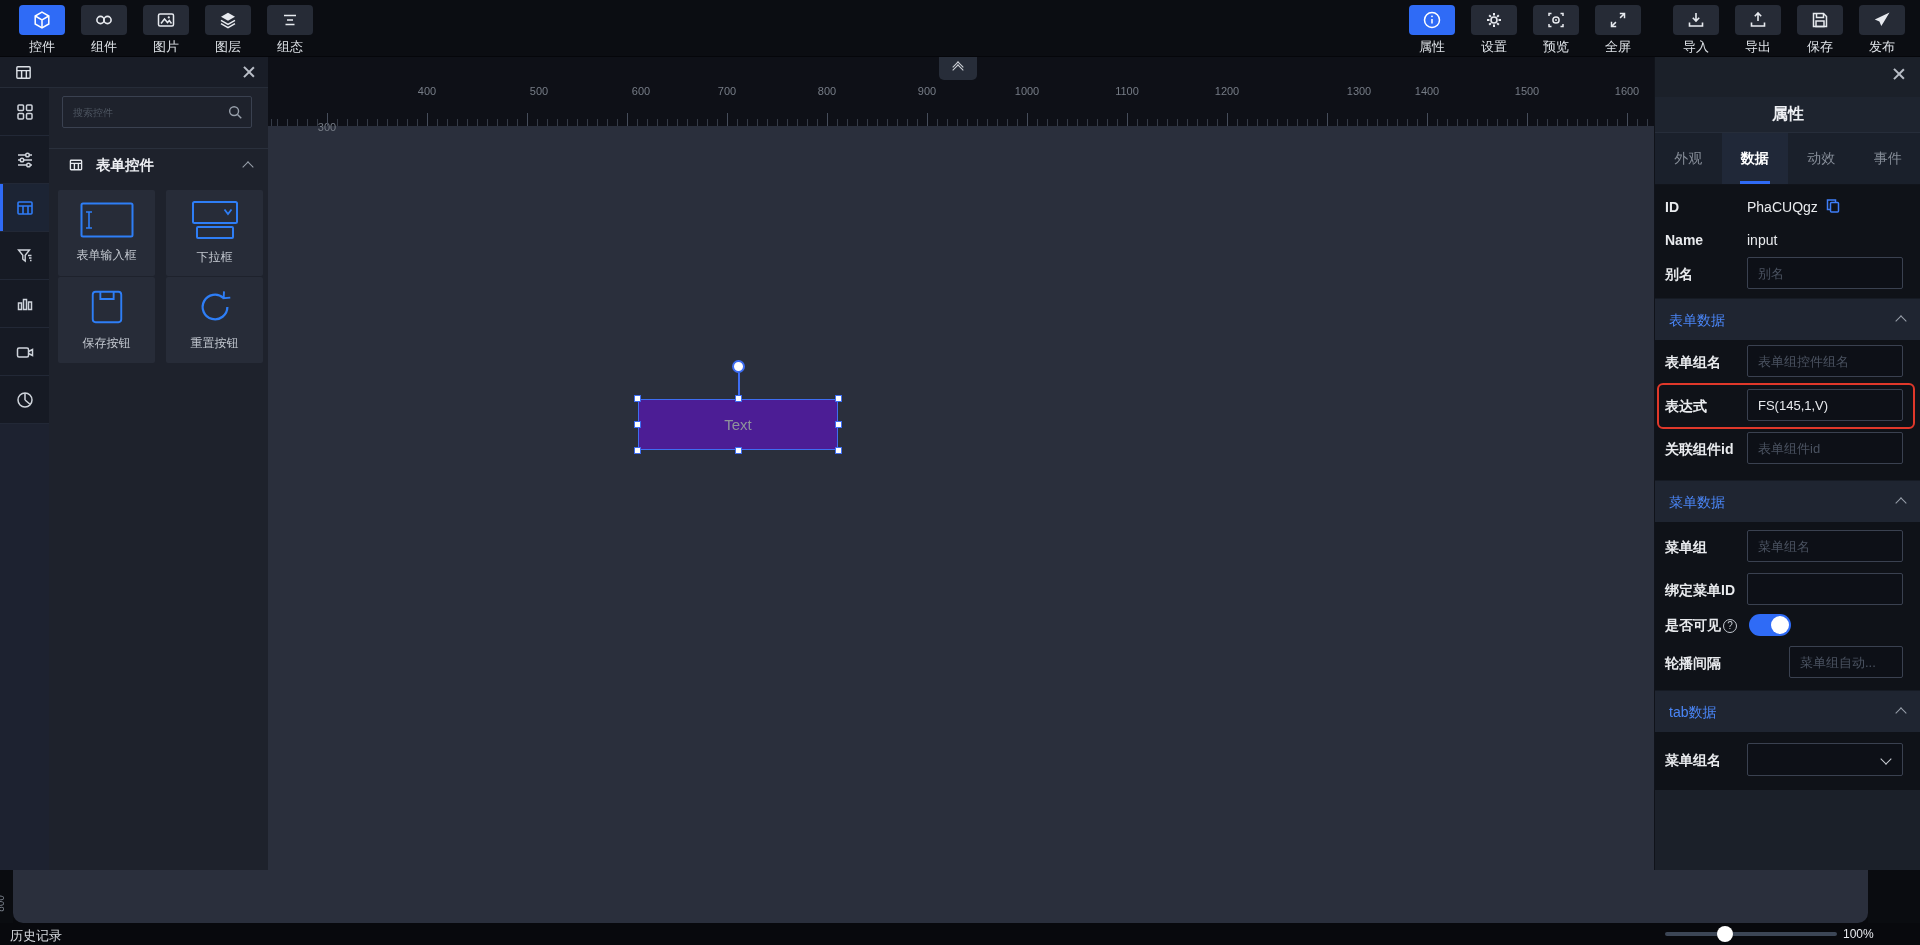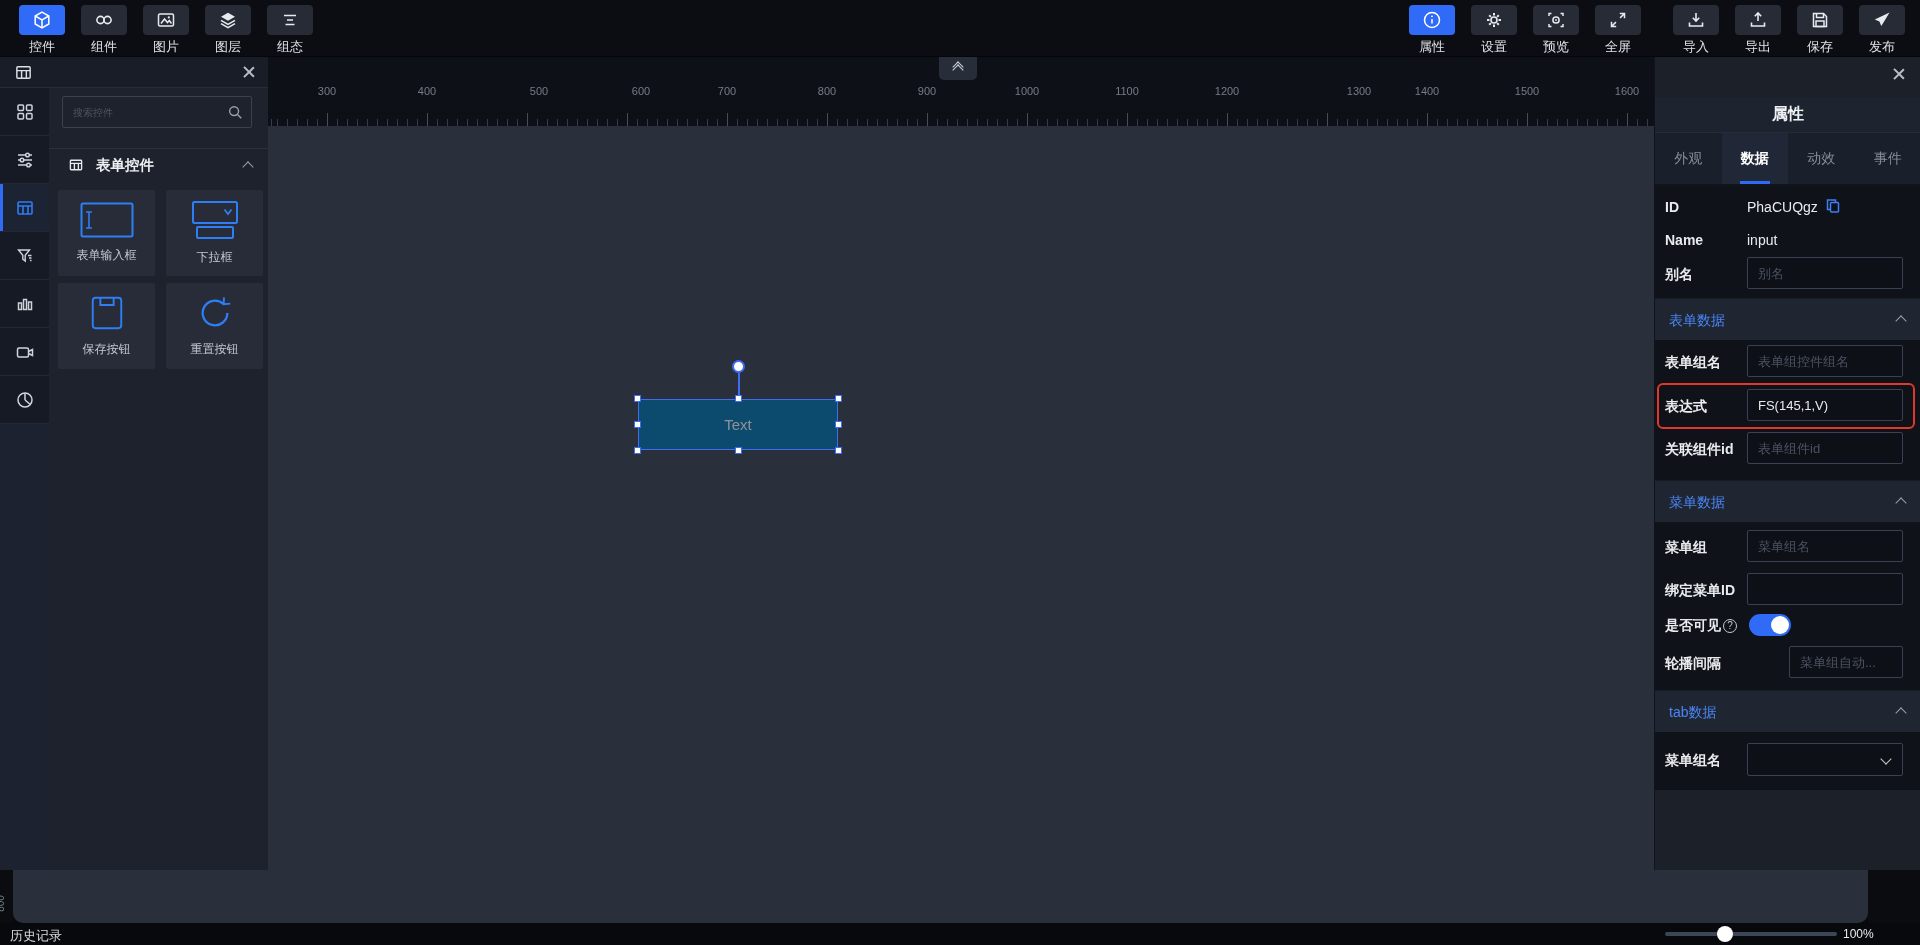--- a/index.html
+++ b/index.html
@@ -52,21 +52,21 @@
     border-top:1px solid #2a303c; display:flex; align-items:center; }
   .sec-head .sh-icon { margin-left:19px; color:#e6e9ee; }
   .sec-head .sh-title { margin-left:12px; font-size:14.5px; font-weight:bold; color:#eceef2; }
   .sec-head .chev { position:absolute; right:16px; top:14px; }
   .chev { width:8px; height:8px; border-right:1.6px solid #99a0ab; border-bottom:1.6px solid #99a0ab;
     display:inline-block; }
   .chev.up { transform:rotate(-135deg); }
   .chev.down { transform:rotate(45deg); }
 
   .widgets { position:absolute; left:9px; top:102px; width:205px; display:grid;
-    grid-template-columns:97px 97px; grid-auto-rows:86px; gap:7px 11px; }
+    grid-template-columns:97px 97px; grid-auto-rows:86px; gap:1px 11px; }
   .widget { background:#272c38; border-radius:2px; display:flex; flex-direction:column;
     align-items:center; justify-content:center; gap:9px; cursor:pointer; color:#2e7ef6; }
   .widget .w-label { font-size:12px; color:#c2c7cf; }
 
   
   .canvas { position:absolute; left:268px; top:57px; width:1386px; height:813px;
     background:#2a2f3c; overflow:hidden; }
   .ruler { position:absolute; left:0; top:0; width:1386px; height:69px; background:#0e1017; }
   .ruler::before { content:""; position:absolute; left:0; bottom:0; width:100%; height:7px;
     background:repeating-linear-gradient(90deg,#353b47 0 1px,transparent 1px 10px);
@@ -76,21 +76,21 @@
     background-position:59px 0; }
   .ruler-num { position:absolute; top:28px; transform:translateX(-50%); font-size:11px;
     color:#767c86; }
   .collapse-tab { position:absolute; left:671px; top:0; width:38px; height:23px; background:#272d39;
     border-radius:0 0 5px 5px; display:flex; flex-direction:column; align-items:center;
     justify-content:center; cursor:pointer; z-index:5; }
   .dchev { width:8px; height:8px; border-right:1.6px solid #d0d4da; border-bottom:1.6px solid #d0d4da;
     transform:rotate(-135deg); }
   .dchev + .dchev { margin-top:-5px; }
 
-  .sel-box { position:absolute; left:370px; top:342px; width:200px; height:51px; background:#0c4a6e;
+  .sel-box { position:absolute; left:370px; top:342px; width:200px; height:51px; background:#4c1d95;
     border:1.5px solid #3e6df2; cursor:move; }
   .sel-label { position:absolute; left:0; top:0; width:100%; height:100%; display:flex;
     align-items:center; justify-content:center; font-size:15px; color:#8e939b; }
   .hdl { position:absolute; width:7px; height:7px; background:#ffffff; border:1px solid #3e6df2; }
   .hdl.tl { left:-5px; top:-5px; } .hdl.tm { left:96px; top:-5px; } .hdl.tr { right:-5px; top:-5px; }
   .hdl.ml { left:-5px; top:21px; } .hdl.mr { right:-5px; top:21px; }
   .hdl.bl { left:-5px; bottom:-5px; } .hdl.bm { left:96px; bottom:-5px; } .hdl.br { right:-5px; bottom:-5px; }
   .rot-stem { position:absolute; left:99px; top:-27px; width:2px; height:24px; background:#3e6df2; }
   .rot-circle { position:absolute; left:93px; top:-40px; width:13px; height:13px; background:#ffffff;
     border:2px solid #3e6df2; border-radius:50%; cursor:grab; }
@@ -424,21 +424,21 @@
               </svg>
           </span>
           <span class="w-label">重置按钮</span>
         </div>
       </div>
     </div>
   </div>
 
   <div class="canvas">
     <div class="ruler" id="hruler">
-        <span class="ruler-num" style="left: 59px;">300</span>
+        <span class="ruler-num" style="left: 59px; margin-top: 36px;">300</span>
         <span class="ruler-num" style="left: 159px;">400</span>
         <span class="ruler-num" style="left: 259px; padding-left: 24px;">500</span>
         <span class="ruler-num" style="left: 359px; margin-left: 14px;">600</span>
         <span class="ruler-num" style="left: 459px;">700</span>
         <span class="ruler-num" style="left: 559px;">800</span>
         <span class="ruler-num" style="left: 659px;">900</span>
         <span class="ruler-num" style="left: 759px;">1000</span>
         <span class="ruler-num" style="left: 859px;">1100</span>
         <span class="ruler-num" style="left: 959px;">1200</span>
         <span class="ruler-num" style="left: 1059px; margin-left: 32px;">1300</span>

